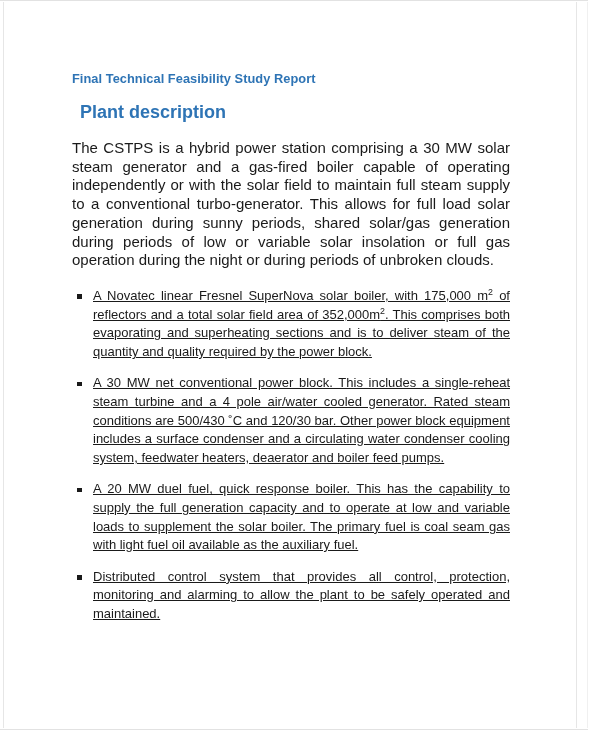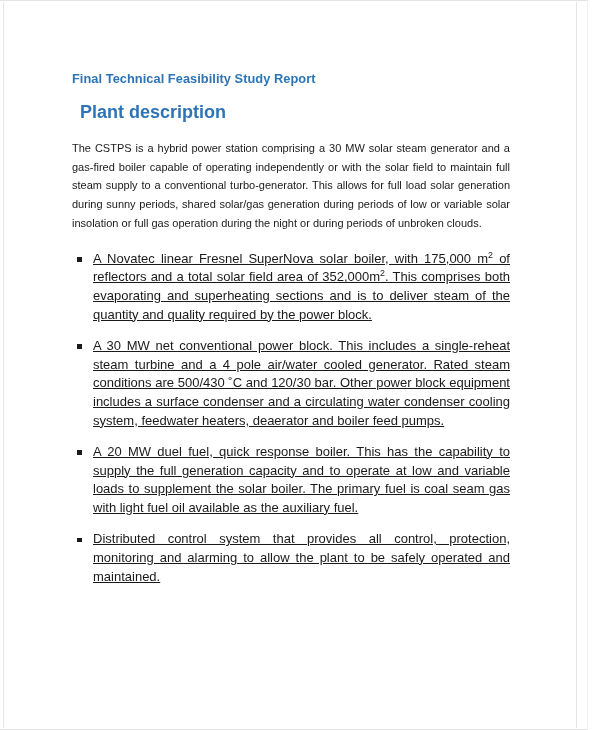--- a/index.html
+++ b/index.html
@@ -76,21 +76,21 @@
     left: 8px;
     line-height: 15px;
   }
   .body-block {
     position: absolute;
     top: 138px;
     left: 0;
     width: 438px;
   }
   p.para {
-    font-size: 11px;
+    font-size: 15px;
     line-height: 18.7px;
     color: #1a1a1a;
     margin: 0 0 0 0;
     text-align: justify;
     text-justify: inter-word;
   }
   p.para.lead {
     margin-bottom: 17px;
   }
   .intro-line {

